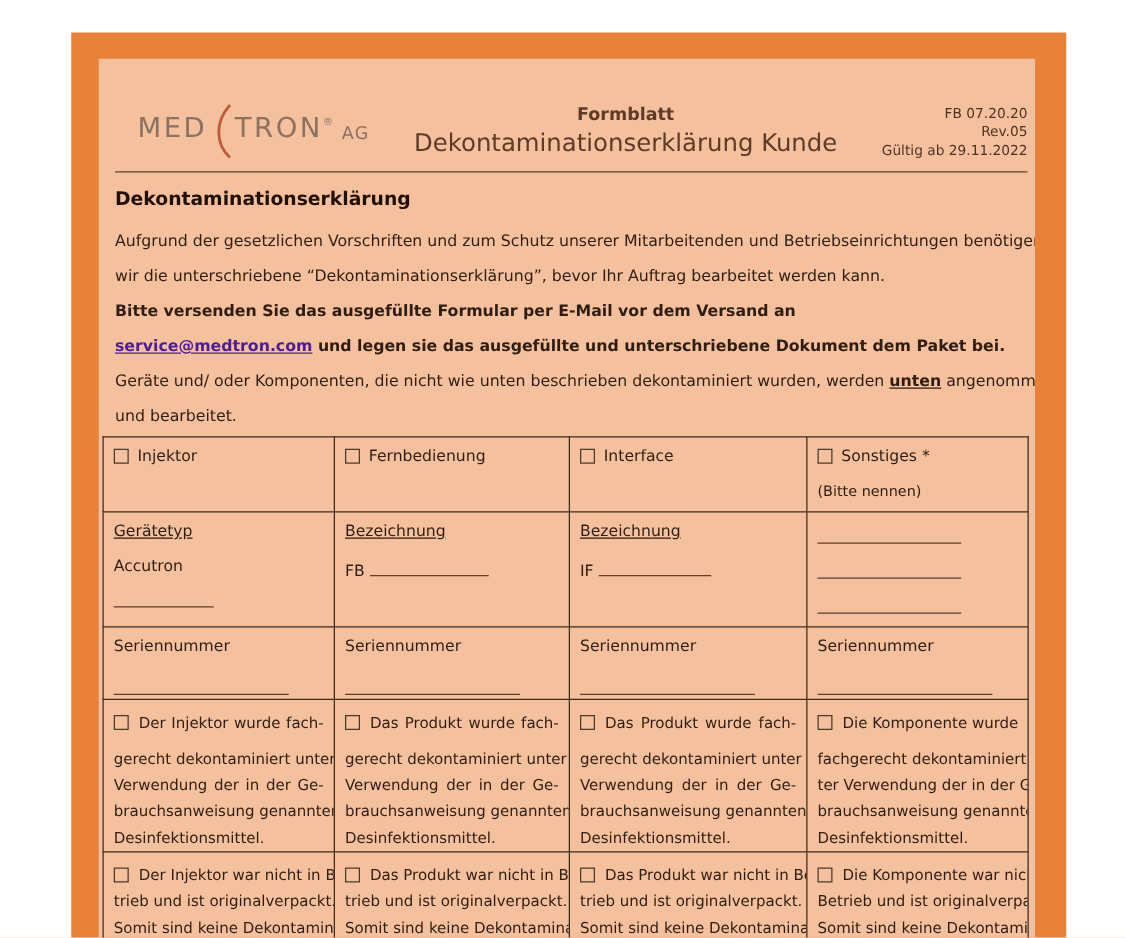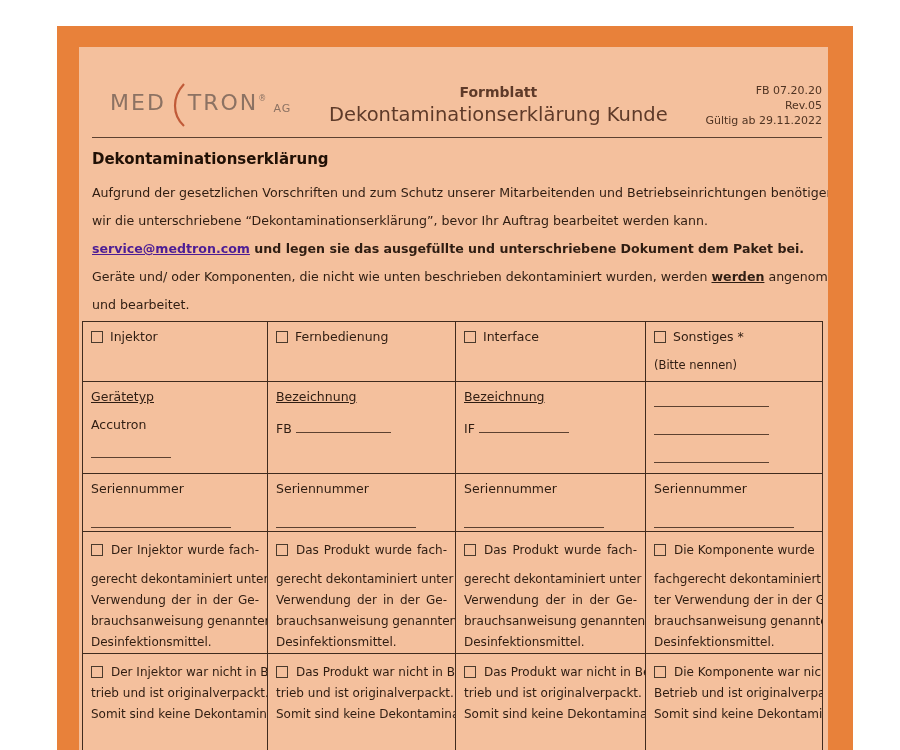--- a/index.html
+++ b/index.html
@@ -15,21 +15,21 @@
   
   .doc-header {
     margin:0 6px 0 13px; padding:34px 0 8px 18px;
     border-bottom:1px solid #5C4130;
     display:flex; align-items:center;
   }
   .logo { flex:0 0 165px; white-space:nowrap; color:#8C7263; letter-spacing:2px; }
   .logo-med,.logo-tron { font-size:22px; }
   .logo-arc { vertical-align:middle; margin:0 2px 0 4px; }
   .logo-reg { font-size:8px; vertical-align:9px; letter-spacing:0; }
-  .logo-ag  { font-size:11px; vertical-align:-2px; letter-spacing:1px; }
+  .logo-ag  { font-size:14px; vertical-align:-2px; letter-spacing:1px; }
   .title-block { flex:1; text-align:center; color:#5E3A29; }
   .form-label { font-size:14px; line-height:19px;font-weight:bold; }
   .doc-title  { font-size:19.5px; line-height:26px; }
   .meta-block { flex:0 0 auto; text-align:right; font-size:11px; line-height:15px; color:#4F3322; }
 
   
   .heading { margin:11px 12px 0 13px; font-size:15px; font-weight:bold; color:#201005; line-height:20px; }
   .bodytext { margin:10px 12px 0 13px; font-size:12.6px; }
   .line { line-height:28px; height:28px; white-space:nowrap; }
   .jfull { text-align:justify; text-align-last:justify; }
@@ -94,22 +94,23 @@
           <div>Rev.05</div>
           <div>Gültig ab 29.11.2022</div>
         </div>
       </div>
 
       <div class="heading">Dekontaminationserklärung</div>
 
       <div class="bodytext">
         <div class="line jfull">Aufgrund der gesetzlichen Vorschriften und zum Schutz unserer Mitarbeitenden und Betriebseinrichtungen benötigen</div>
         <div class="line">wir die unterschriebene “Dekontaminationserklärung”, bevor Ihr Auftrag bearbeitet werden kann.</div>
+        <div class="line bold">Bitte versenden Sie das ausgefüllte Formular per E-Mail vor dem Versand an</div>
         <div class="line"><a class="mail">service@medtron.com</a><span class="bold"> und legen sie das ausgefüllte und unterschriebene Dokument dem Paket bei.</span></div>
-        <div class="line jfull"><span>Geräte und/ oder Komponenten, die nicht wie unten beschrieben dekontaminiert wurden, werden </span><span class="emph-u">werden</span><span> angenommen</span></div>
+        <div class="line jfull"><span>Geräte und/ oder Komponenten, die nicht wie unten beschrieben dekontaminiert wurden, werden </span><span class="emph-u">unten</span><span> angenommen</span></div>
         <div class="line">und bearbeitet.</div>
       </div>
 
       <table class="decl">
         <colgroup>
             <col style="width:185px">
             <col style="width:188px">
             <col style="width:190px">
             <col style="width:177px">
           </colgroup>

